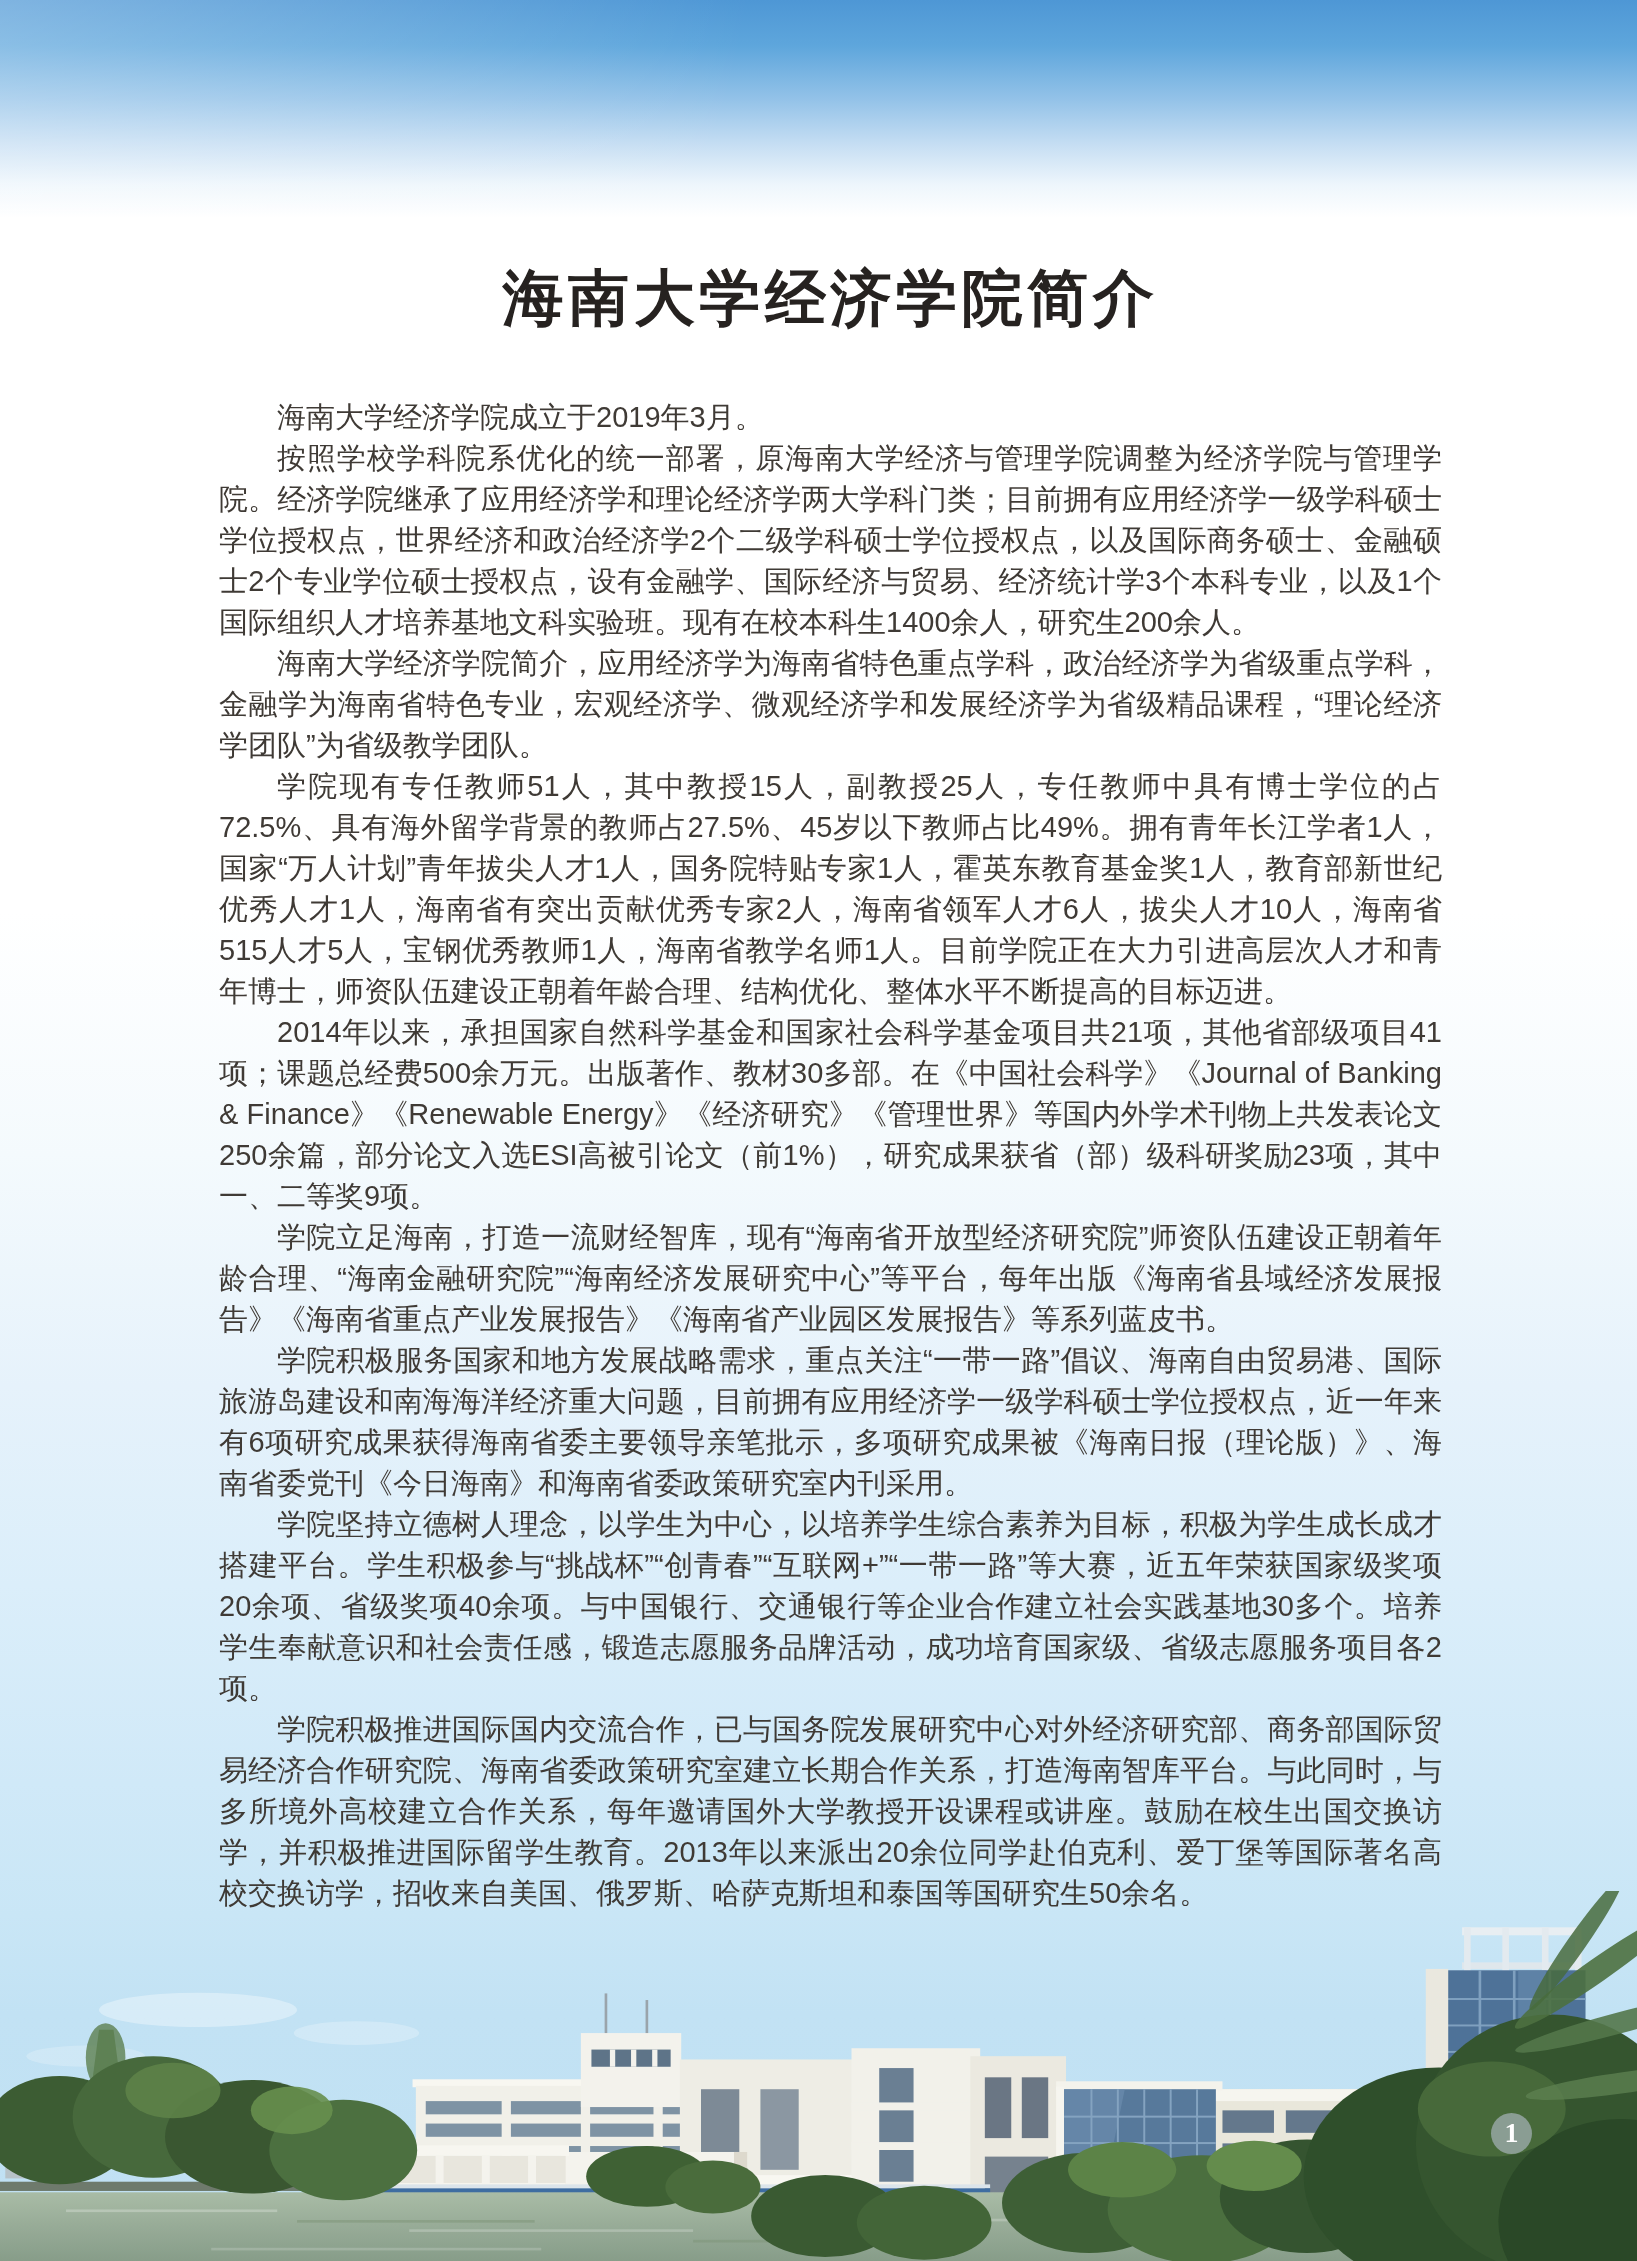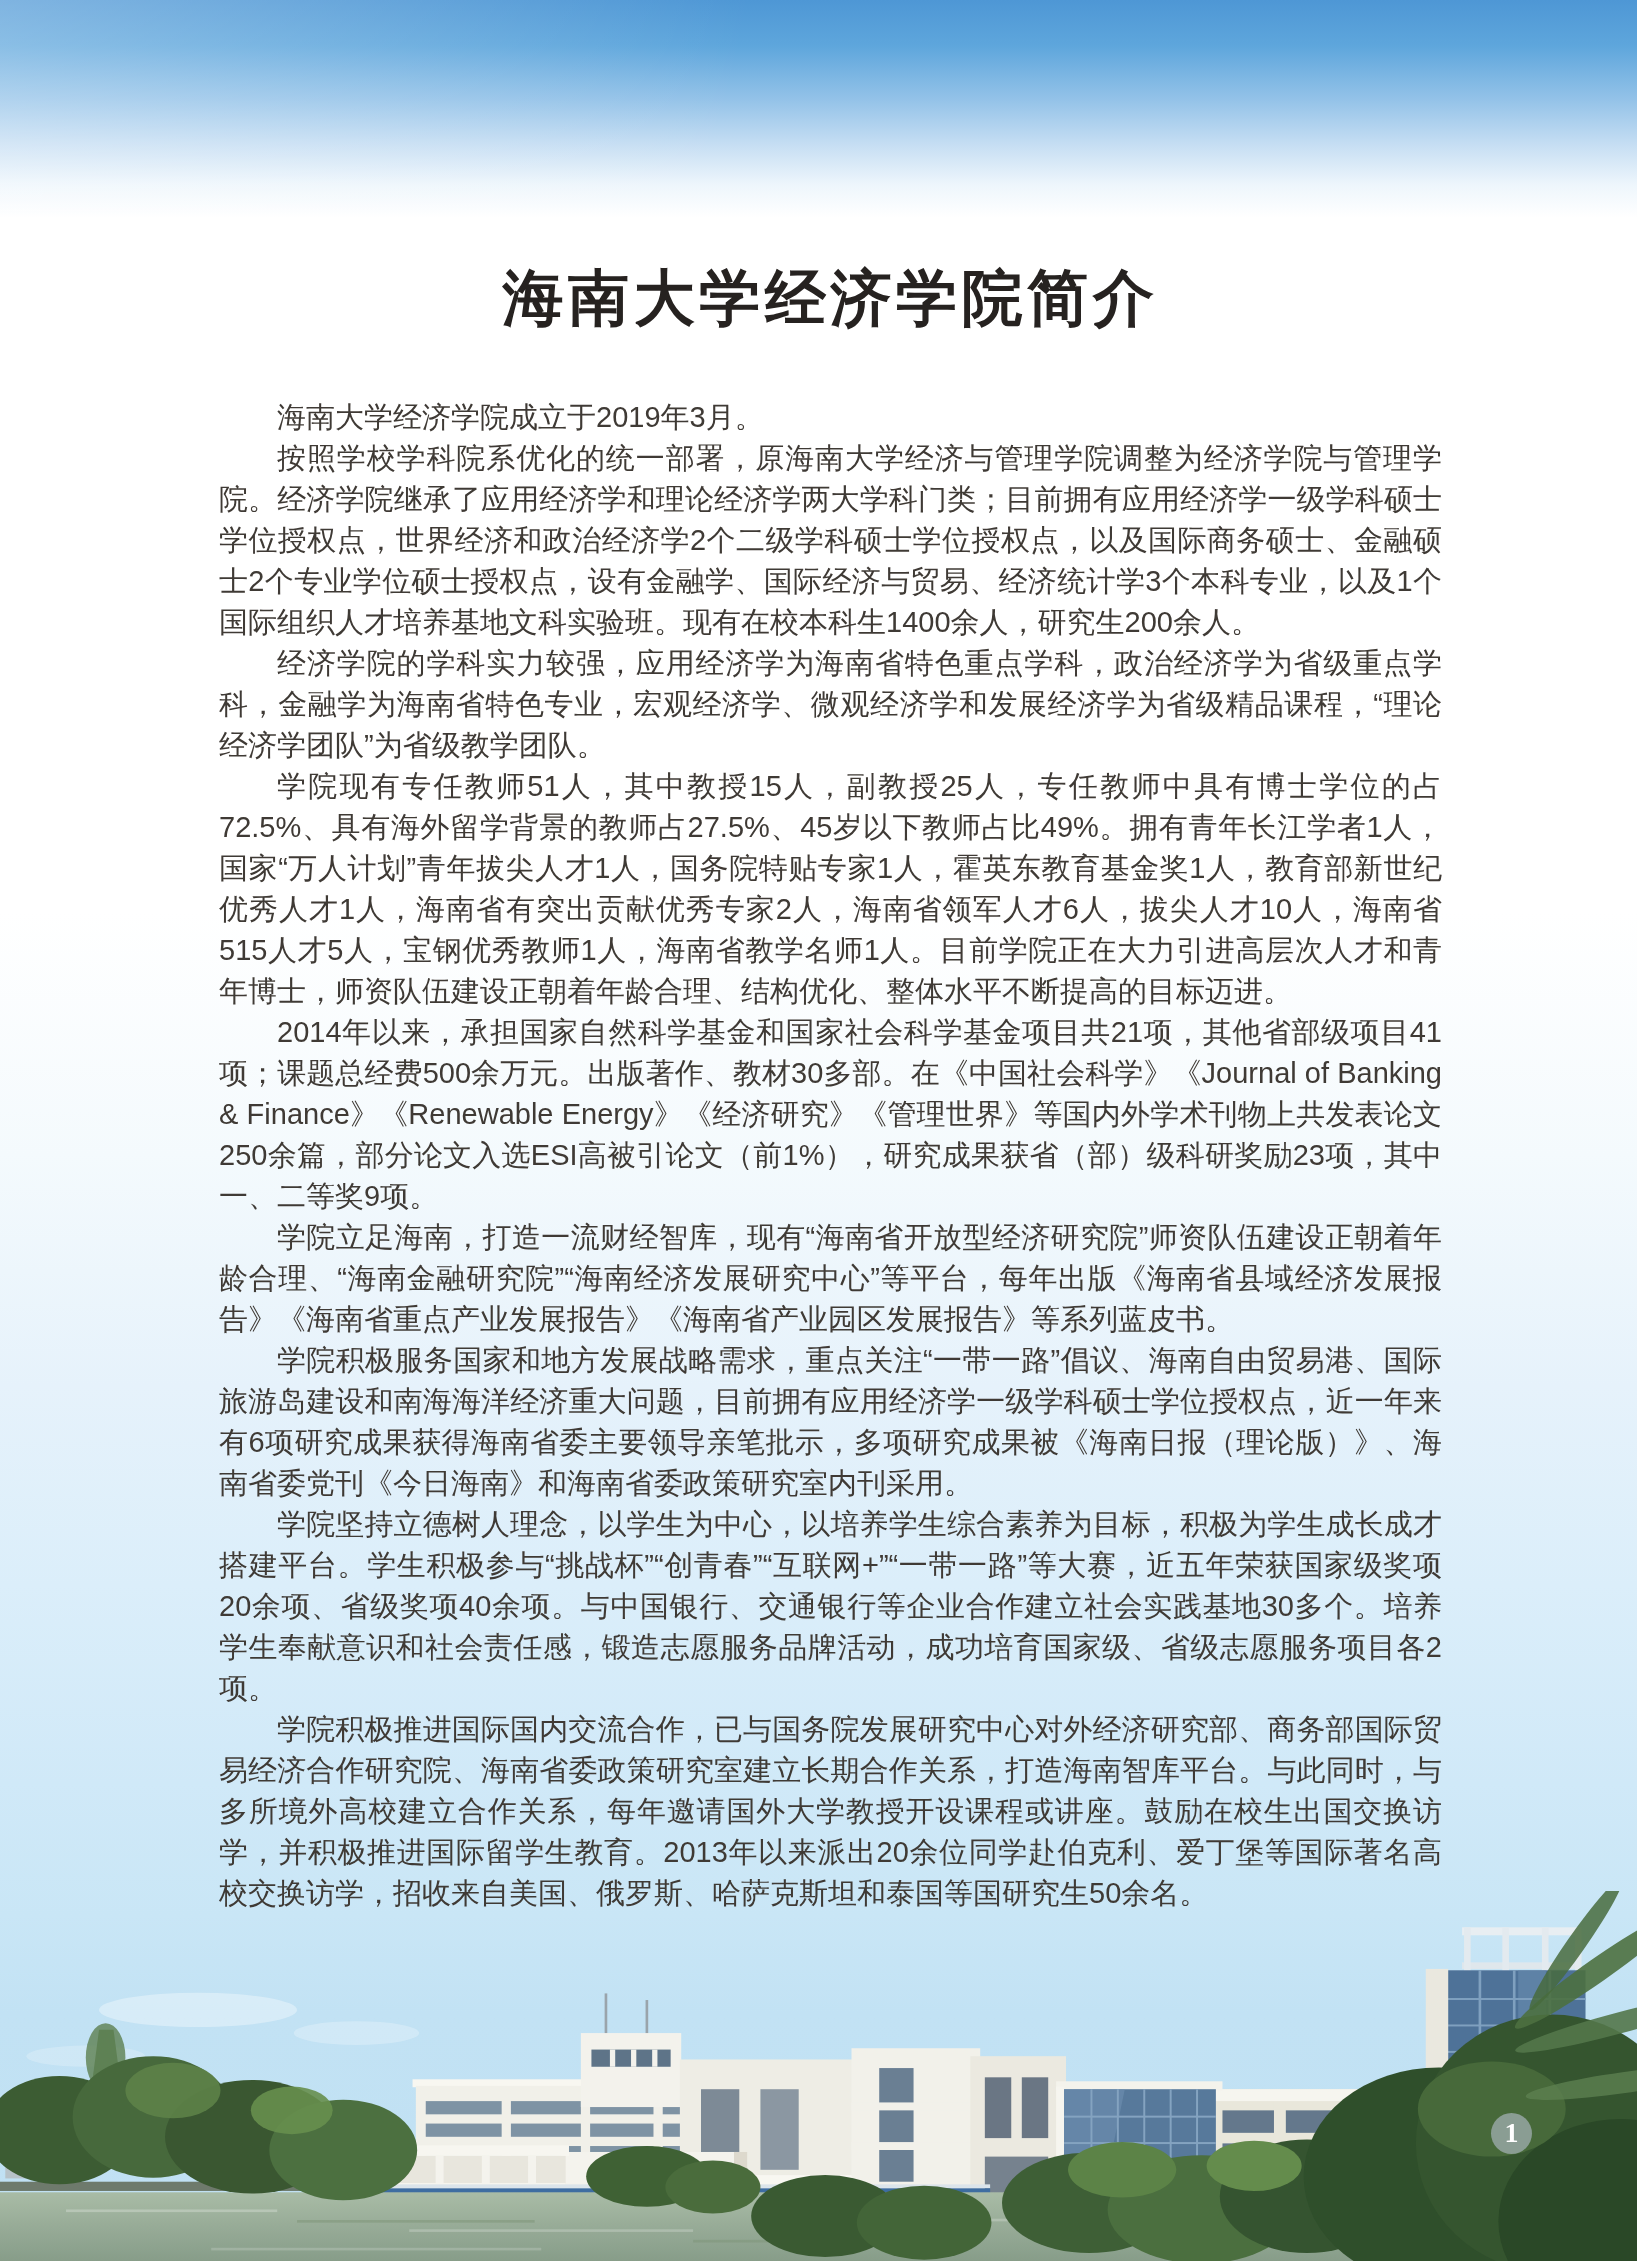--- a/index.html
+++ b/index.html
@@ -77,21 +77,21 @@
 
 <div class="page">
 
   <div class="sky-sheen"></div>
 
   <div class="content">
     <h1 class="page-title">海南大学经济学院简介</h1>
     <section class="intro-text">
       <p>海南大学经济学院成立于2019年3月。</p>
       <p>按照学校学科院系优化的统一部署，原海南大学经济与管理学院调整为经济学院与管理学院。经济学院继承了应用经济学和理论经济学两大学科门类；目前拥有应用经济学一级学科硕士学位授权点，世界经济和政治经济学2个二级学科硕士学位授权点，以及国际商务硕士、金融硕士2个专业学位硕士授权点，设有金融学、国际经济与贸易、经济统计学3个本科专业，以及1个国际组织人才培养基地文科实验班。现有在校本科生1400余人，研究生200余人。</p>
-      <p>经济学院的学科实力较强，应用经济学为海南省特色重点学科，政治经济学为省级重点学科，金融学为海南省特色专业，宏观经济学、微观经济学和发展经济学为省级精品课程，“理论经济学团队”为省级教学团队。</p>
+      <p>海南大学经济学院简介，应用经济学为海南省特色重点学科，政治经济学为省级重点学科，金融学为海南省特色专业，宏观经济学、微观经济学和发展经济学为省级精品课程，“理论经济学团队”为省级教学团队。</p>
       <p>学院现有专任教师51人，其中教授15人，副教授25人，专任教师中具有博士学位的占72.5%、具有海外留学背景的教师占27.5%、45岁以下教师占比49%。拥有青年长江学者1人，国家“万人计划”青年拔尖人才1人，国务院特贴专家1人，霍英东教育基金奖1人，教育部新世纪优秀人才1人，海南省有突出贡献优秀专家2人，海南省领军人才6人，拔尖人才10人，海南省515人才5人，宝钢优秀教师1人，海南省教学名师1人。目前学院正在大力引进高层次人才和青年博士，师资队伍建设正朝着年龄合理、结构优化、整体水平不断提高的目标迈进。</p>
       <p>2014年以来，承担国家自然科学基金和国家社会科学基金项目共21项，其他省部级项目41项；课题总经费500余万元。出版著作、教材30多部。在《中国社会科学》《Journal of Banking &amp; Finance》《Renewable Energy》《经济研究》《管理世界》等国内外学术刊物上共发表论文250余篇，部分论文入选ESI高被引论文（前1%），研究成果获省（部）级科研奖励23项，其中一、二等奖9项。</p>
       <p>学院立足海南，打造一流财经智库，现有“海南省开放型经济研究院”师资队伍建设正朝着年龄合理、“海南金融研究院”“海南经济发展研究中心”等平台，每年出版《海南省县域经济发展报告》《海南省重点产业发展报告》《海南省产业园区发展报告》等系列蓝皮书。</p>
       <p>学院积极服务国家和地方发展战略需求，重点关注“一带一路”倡议、海南自由贸易港、国际旅游岛建设和南海海洋经济重大问题，目前拥有应用经济学一级学科硕士学位授权点，近一年来有6项研究成果获得海南省委主要领导亲笔批示，多项研究成果被《海南日报（理论版）》、海南省委党刊《今日海南》和海南省委政策研究室内刊采用。</p>
       <p>学院坚持立德树人理念，以学生为中心，以培养学生综合素养为目标，积极为学生成长成才搭建平台。学生积极参与“挑战杯”“创青春”“互联网+”“一带一路”等大赛，近五年荣获国家级奖项20余项、省级奖项40余项。与中国银行、交通银行等企业合作建立社会实践基地30多个。培养学生奉献意识和社会责任感，锻造志愿服务品牌活动，成功培育国家级、省级志愿服务项目各2项。</p>
       <p>学院积极推进国际国内交流合作，已与国务院发展研究中心对外经济研究部、商务部国际贸易经济合作研究院、海南省委政策研究室建立长期合作关系，打造海南智库平台。与此同时，与多所境外高校建立合作关系，每年邀请国外大学教授开设课程或讲座。鼓励在校生出国交换访学，并积极推进国际留学生教育。2013年以来派出20余位同学赴伯克利、爱丁堡等国际著名高校交换访学，招收来自美国、俄罗斯、哈萨克斯坦和泰国等国研究生50余名。</p>
     </section>
   </div>
 
   <svg class="campus-photo" viewBox="0 0 2480 560" preserveAspectRatio="none" aria-hidden="true">

